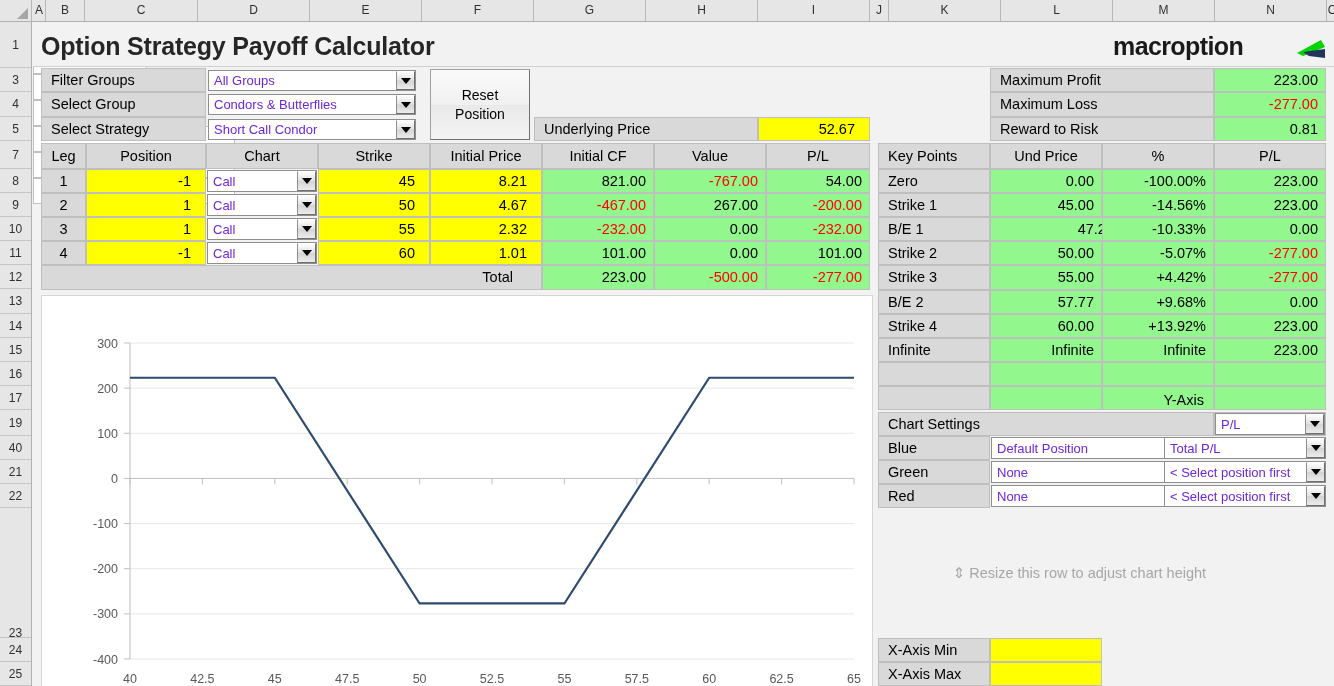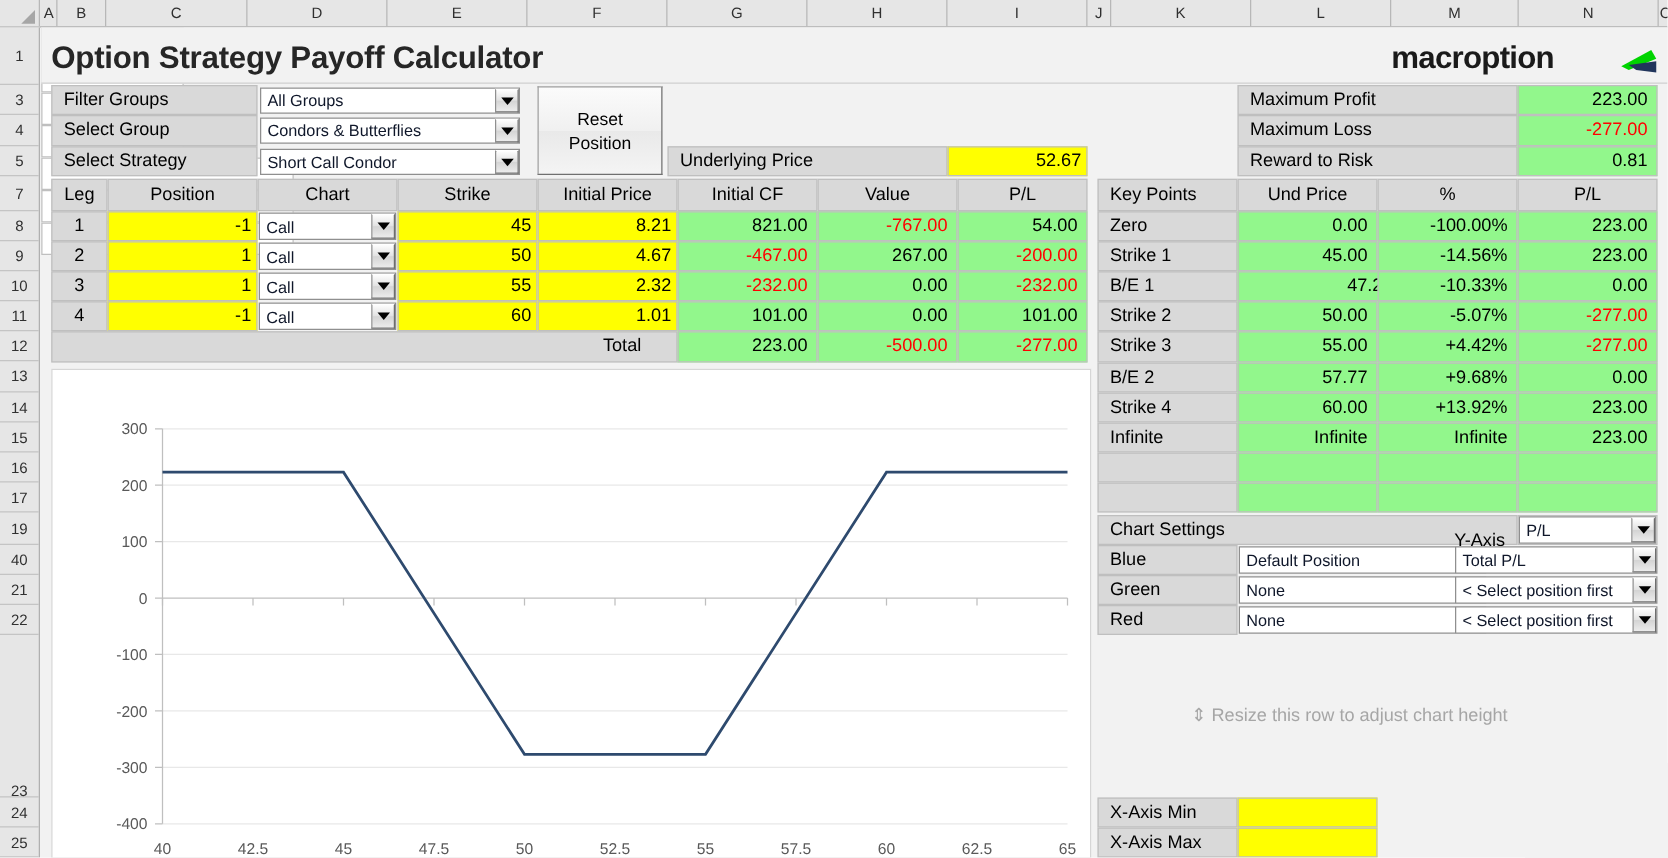--- a/index.html
+++ b/index.html
@@ -26,34 +26,34 @@
               border-bottom:1px solid #c4c4c4;box-sizing:border-box;}
   .gridarea{position:absolute;left:33px;top:22px;width:1301px;height:664px;background:#f2f2f2;}
 
   
   .blk{position:absolute;box-sizing:border-box;}
   .cell{position:absolute;box-sizing:border-box;font-size:14.5px;color:#000;
         line-height:1;display:flex;align-items:center;}
   .lbl{background:#d9d9d9;border:1px solid #bfbfbf;padding-left:9px;}
   .lblc{background:#d9d9d9;border:1px solid #bfbfbf;justify-content:center;}
   .hdr{background:#d9d9d9;border:1px solid #bfbfbf;justify-content:center;font-size:14.5px;}
-  .yel{background:#ffff00;border:1px solid #bfbfbf;justify-content:flex-end;padding-right:4px;}
+  .yel{background:#ffff00;border:1px solid #bfbfbf;justify-content:flex-end;padding-right:14px;}
   .grn{background:#92f78c;border:1px solid #bfbfbf;justify-content:flex-end;padding-right:7px;}
   .grn.c{justify-content:center;padding-right:0;}
   .neg{color:#ff0000;}
   .white{background:#ffffff;border:1px solid #bfbfbf;}
 
   
   .title{position:absolute;font-size:25px;font-weight:bold;color:#262626;letter-spacing:-0.2px;}
   .logo{position:absolute;font-size:25px;font-weight:bold;color:#1a1a1a;letter-spacing:-0.6px;}
   .logo-mark{position:absolute;width:36px;height:26px;}
 
   
   .combo{position:absolute;box-sizing:border-box;background:#ffffff;border:1px solid #8f8f8f;
-         display:flex;align-items:center;font-size:13px;color:#0f172a;}
+         display:flex;align-items:center;font-size:13px;color:#6d28d9;}
   .combo .txt{padding-left:5px;flex:1;white-space:nowrap;overflow:hidden;}
   .combo .btn{width:19px;height:100%;box-sizing:border-box;
       background:linear-gradient(#fdfdfd,#e2e2e2 48%,#d4d4d4 52%,#ececec);
       border-left:1px solid #8f8f8f;border-right:1px solid #6e6e6e;
       border-top:1px solid #ffffff;border-bottom:1px solid #6e6e6e;
       display:flex;align-items:center;justify-content:center;}
   .combo .btn i{display:block;width:0;height:0;border-left:5px solid transparent;
       border-right:5px solid transparent;border-top:6px solid #000;}
 
   
@@ -287,21 +287,21 @@
     <div class="cell grn" style="left:957px;top:340px;width:112px;height:24px;"></div>
     <div class="cell grn" style="left:1069px;top:340px;width:112px;height:24px;"></div>
     <div class="cell grn" style="left:1181px;top:340px;width:112px;height:24px;"></div>
 
     <div class="cell lbl" style="left:845px;top:364px;width:112px;height:24px;"></div>
     <div class="cell grn" style="left:957px;top:364px;width:112px;height:24px;"></div>
     <div class="cell grn" style="left:1069px;top:364px;width:112px;height:24px;"></div>
     <div class="cell grn" style="left:1181px;top:364px;width:112px;height:24px;"></div>
 
     <div class="cell lbl" style="left:845px;top:390px;width:336px;height:24px;">Chart Settings</div>
-    <div class="cell lbl" style="left:1069px;top:403px;width:112px;height:16px;background:transparent;border:none;justify-content:flex-end;padding-right:10px;">Y-Axis</div>
+    <div class="cell lbl" style="left:1069px;top:370px;width:112px;height:16px;background:transparent;border:none;justify-content:flex-end;padding-right:10px;">Y-Axis</div>
     <div class="cell lbl" style="left:1181px;top:390px;width:112px;height:24px;background:#d9d9d9;"></div>
     <div class="combo" style="left:1182px;top:391px;width:110px;height:22px;">
       <span class="txt">P/L</span>
       <span class="btn">
           <i></i>
         </span>
     </div>
 
     <div class="cell lbl" style="left:845px;top:414px;width:112px;height:24px;">Blue</div>
     <div class="cell lbl" style="left:845px;top:438px;width:112px;height:24px;">Green</div>

